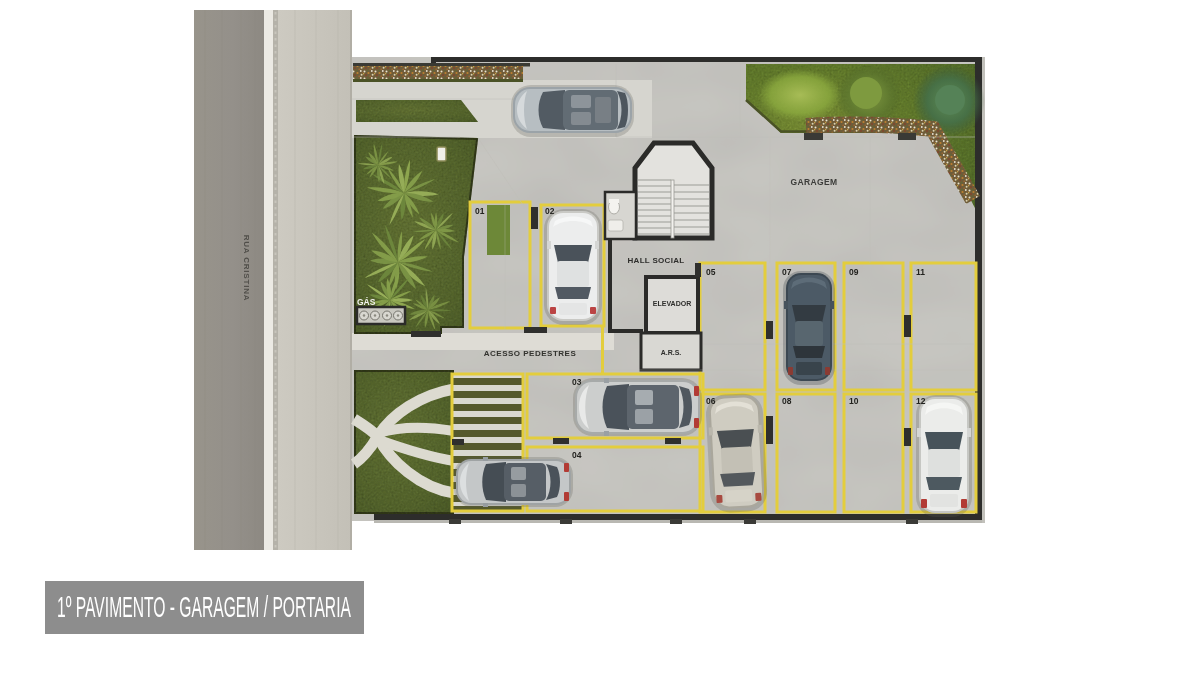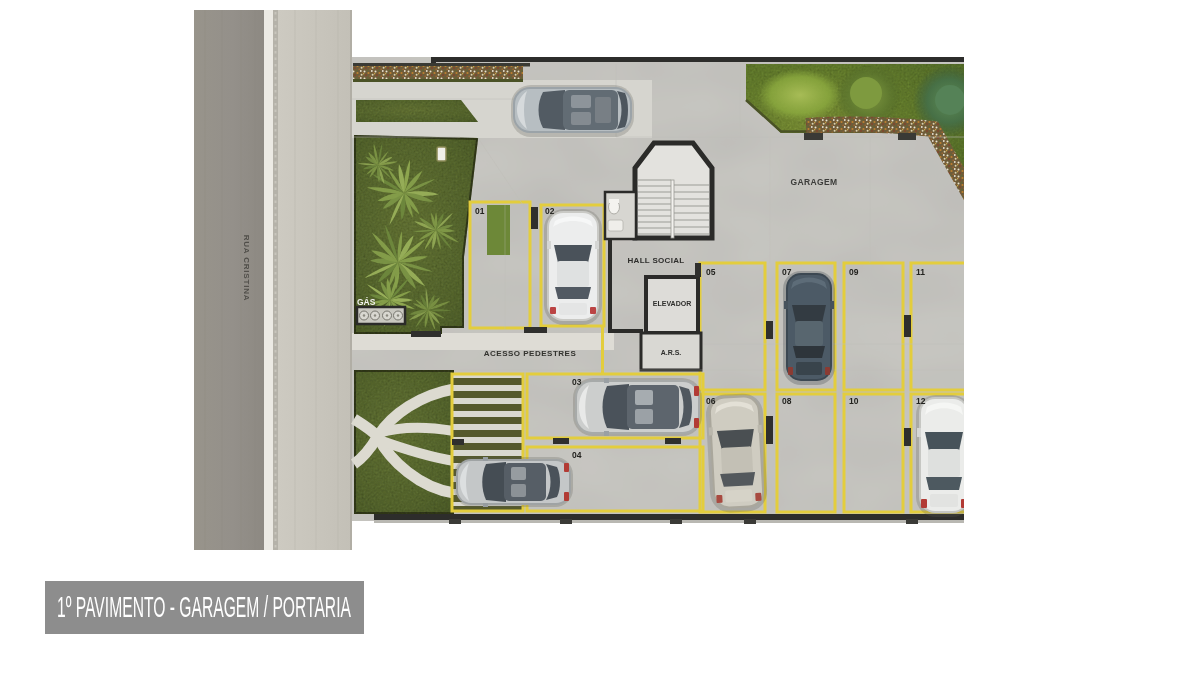--- a/index.html
+++ b/index.html
@@ -1,16 +1,16 @@
 <!DOCTYPE html>
 <html><head>
 <meta charset="utf-8">
 <style>
   html,body{margin:0;padding:0;background:#ffffff;font-family:"Liberation Sans",sans-serif;}
-  #stage{position:relative;width:964px;height:675px;overflow:hidden;}
+  #stage{position:relative;width:1200px;height:675px;overflow:hidden;}
   svg{display:block;}
 </style>
 </head>
 <body>
 <div id="stage">
 <svg width="1200" height="675" viewBox="0 0 1200 675">
 <defs>
   <linearGradient id="roadg" x1="0" y1="0" x2="1" y2="0">
     <stop offset="0" stop-color="#98948b"></stop>
     <stop offset="0.55" stop-color="#94908a"></stop>

